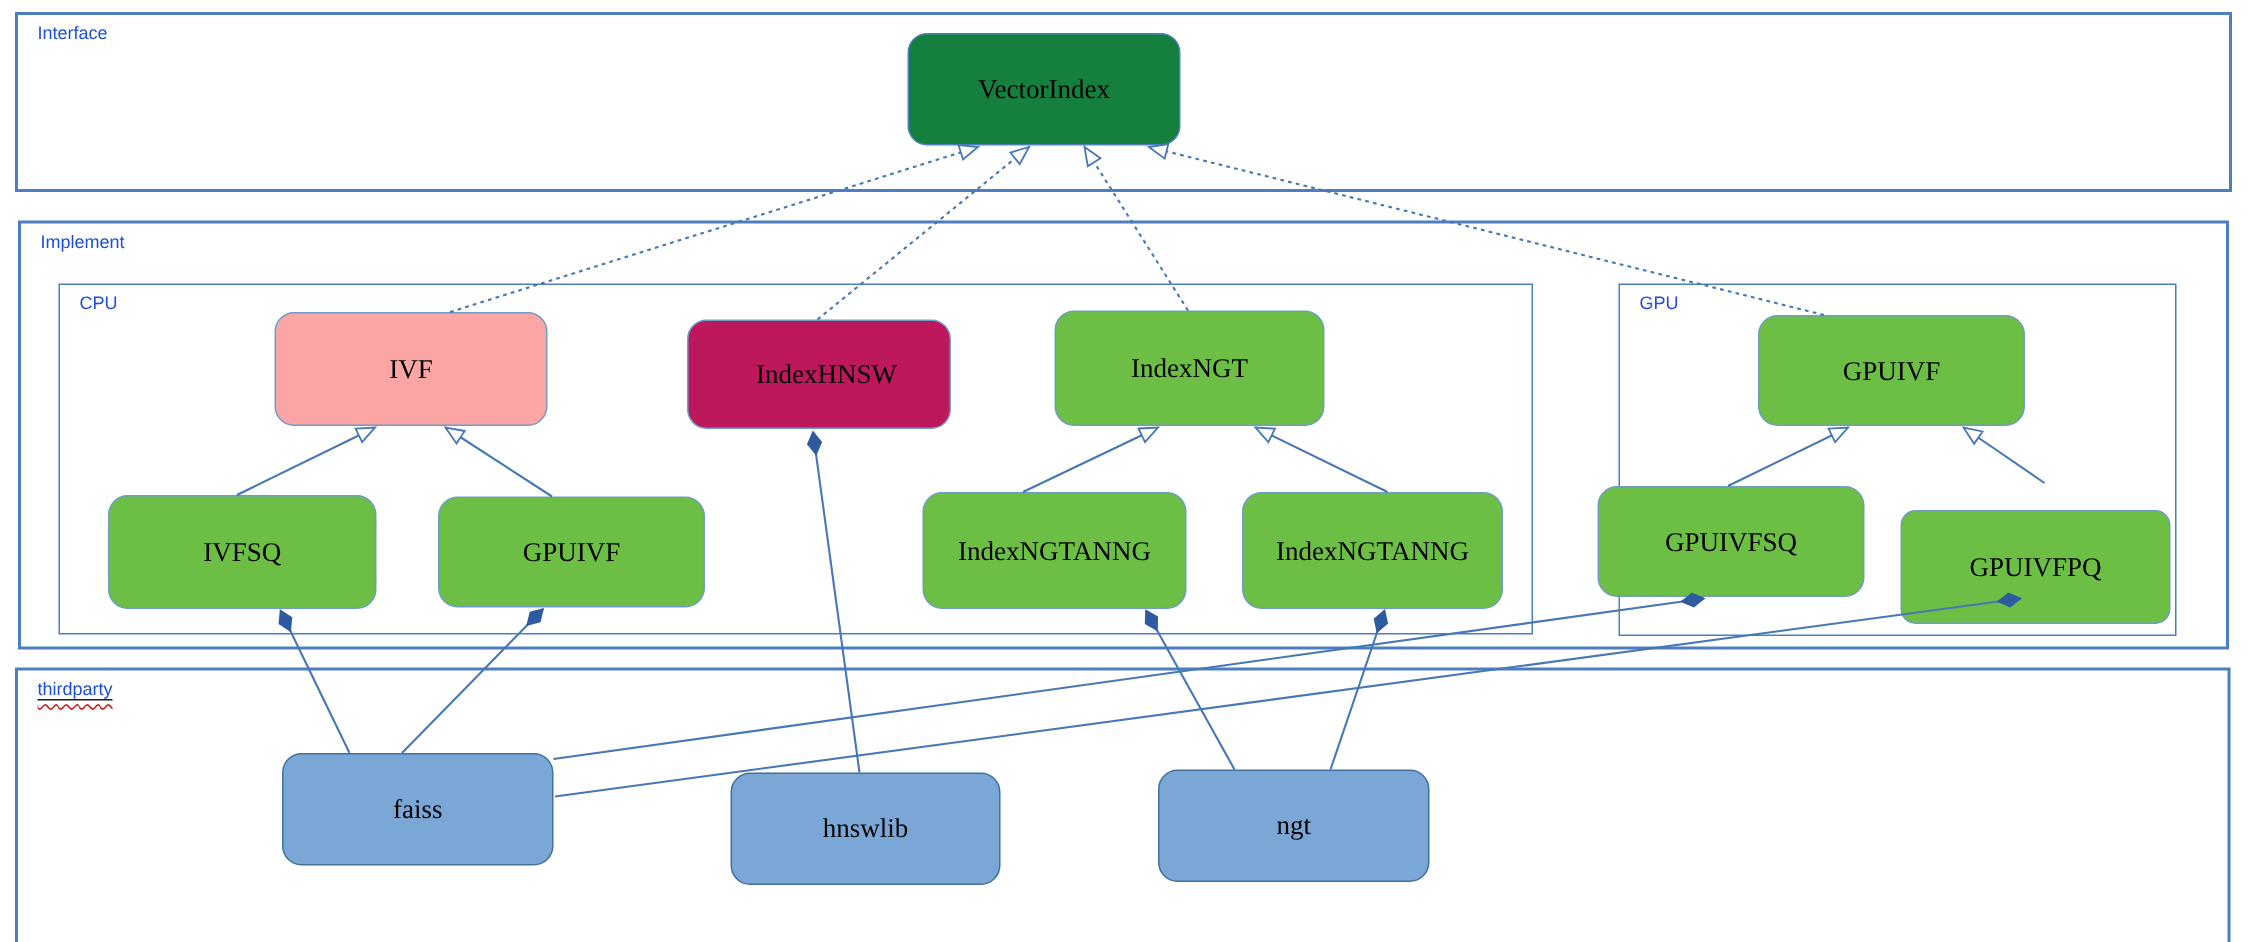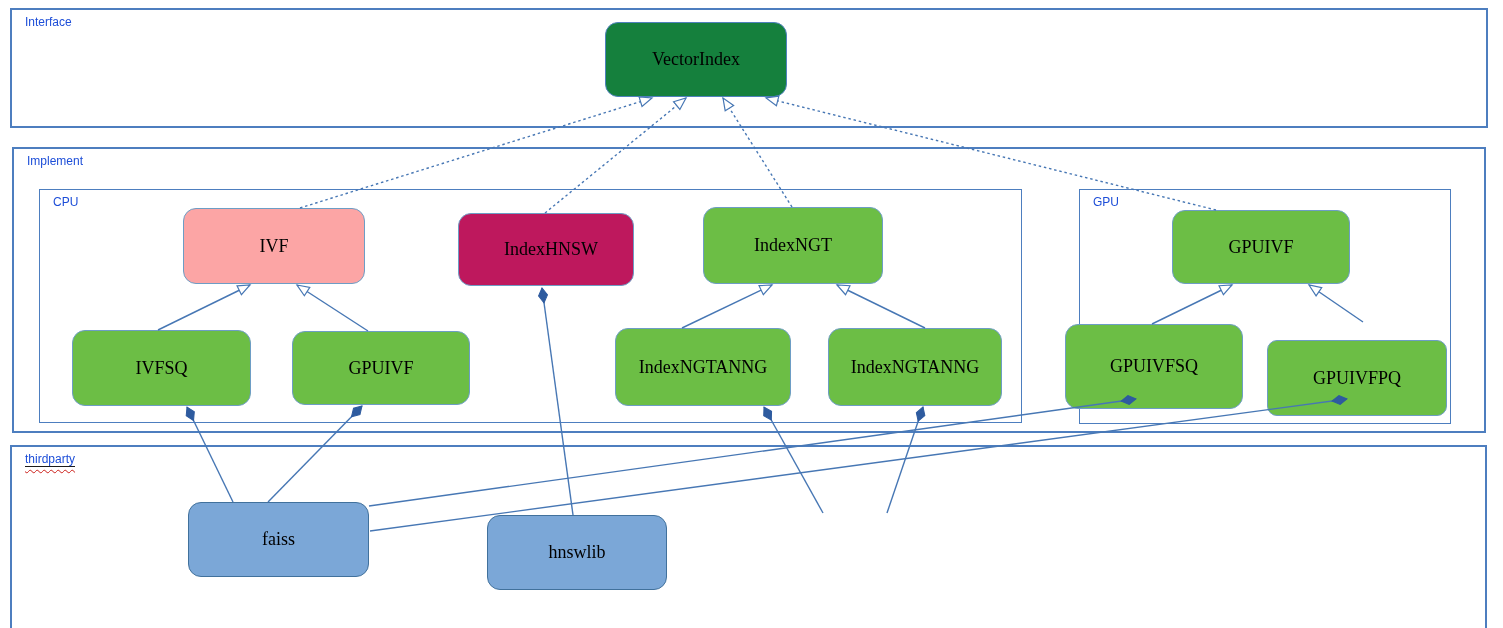--- a/index.html
+++ b/index.html
@@ -76,31 +76,34 @@
       </div>
       <div class="node" style="left: 615px; top: 328px; width: 176px; height: 78px; background: rgb(108, 190, 69); border-color: rgb(109, 157, 197);">
         <span>IndexNGTANNG</span>
       </div>
       <div class="node" style="left: 828px; top: 328px; width: 174px; height: 78px; background: rgb(108, 190, 69); border-color: rgb(109, 157, 197);">
         <span>IndexNGTANNG</span>
       </div>
       <div class="node" style="left: 1172px; top: 210px; width: 178px; height: 74px; background: rgb(108, 190, 69); border-color: rgb(109, 157, 197);">
         <span>GPUIVF</span>
       </div>
-      <div class="node" style="left: 1065px; top: 324px; width: 178px; height: 85px; background: rgb(108, 190, 69); border-color: rgb(109, 157, 197);">
+      <div class="node" style="left: 1065px; top: 324px; width: 178px; height: 74px; background: rgb(108, 190, 69); border-color: rgb(109, 157, 197);">
         <span>GPUIVFSQ</span>
       </div>
       <div class="node" style="left: 1267px; top: 340px; width: 180px; height: 76px; background: rgb(108, 190, 69); border-color: rgb(109, 157, 197); border-radius: 10px;">
         <span>GPUIVFPQ</span>
       </div>
       <div class="node" style="left: 188px; top: 502px; width: 181px; height: 75px; background: rgb(123, 167, 215); border-color: rgb(65, 113, 156);">
         <span>faiss</span>
       </div>
       <div class="node" style="left: 487px; top: 515px; width: 180px; height: 75px; background: rgb(123, 167, 215); border-color: rgb(65, 113, 156); align-items: center;">
         <span>hnswlib</span>
+      </div>
+      <div class="node" style="left: 772px; top: 513px; width: 181px; height: 75px; background: rgb(123, 167, 215); border-color: rgb(65, 113, 156);">
+        <span>ngt</span>
       </div>
     </div>
 
   <svg id="edge-layer" width="1503" height="628" viewBox="0 0 1503 628">
     <defs>
       <marker id="mArrow" markerUnits="userSpaceOnUse" markerWidth="16" markerHeight="14" refX="13" refY="6" orient="auto">
         <path d="M1,1 L13,6 L1,11 Z" fill="#ffffff" stroke="#4777b4" stroke-width="1.2"></path>
       </marker>
       <marker id="mDiamond" markerUnits="userSpaceOnUse" markerWidth="18" markerHeight="12" refX="16" refY="5.5" orient="auto">
         <path d="M1,5.5 L8.5,1 L16,5.5 L8.5,10 Z" fill="#2e5b9f" stroke="#2e5b9f" stroke-width="1"></path>

